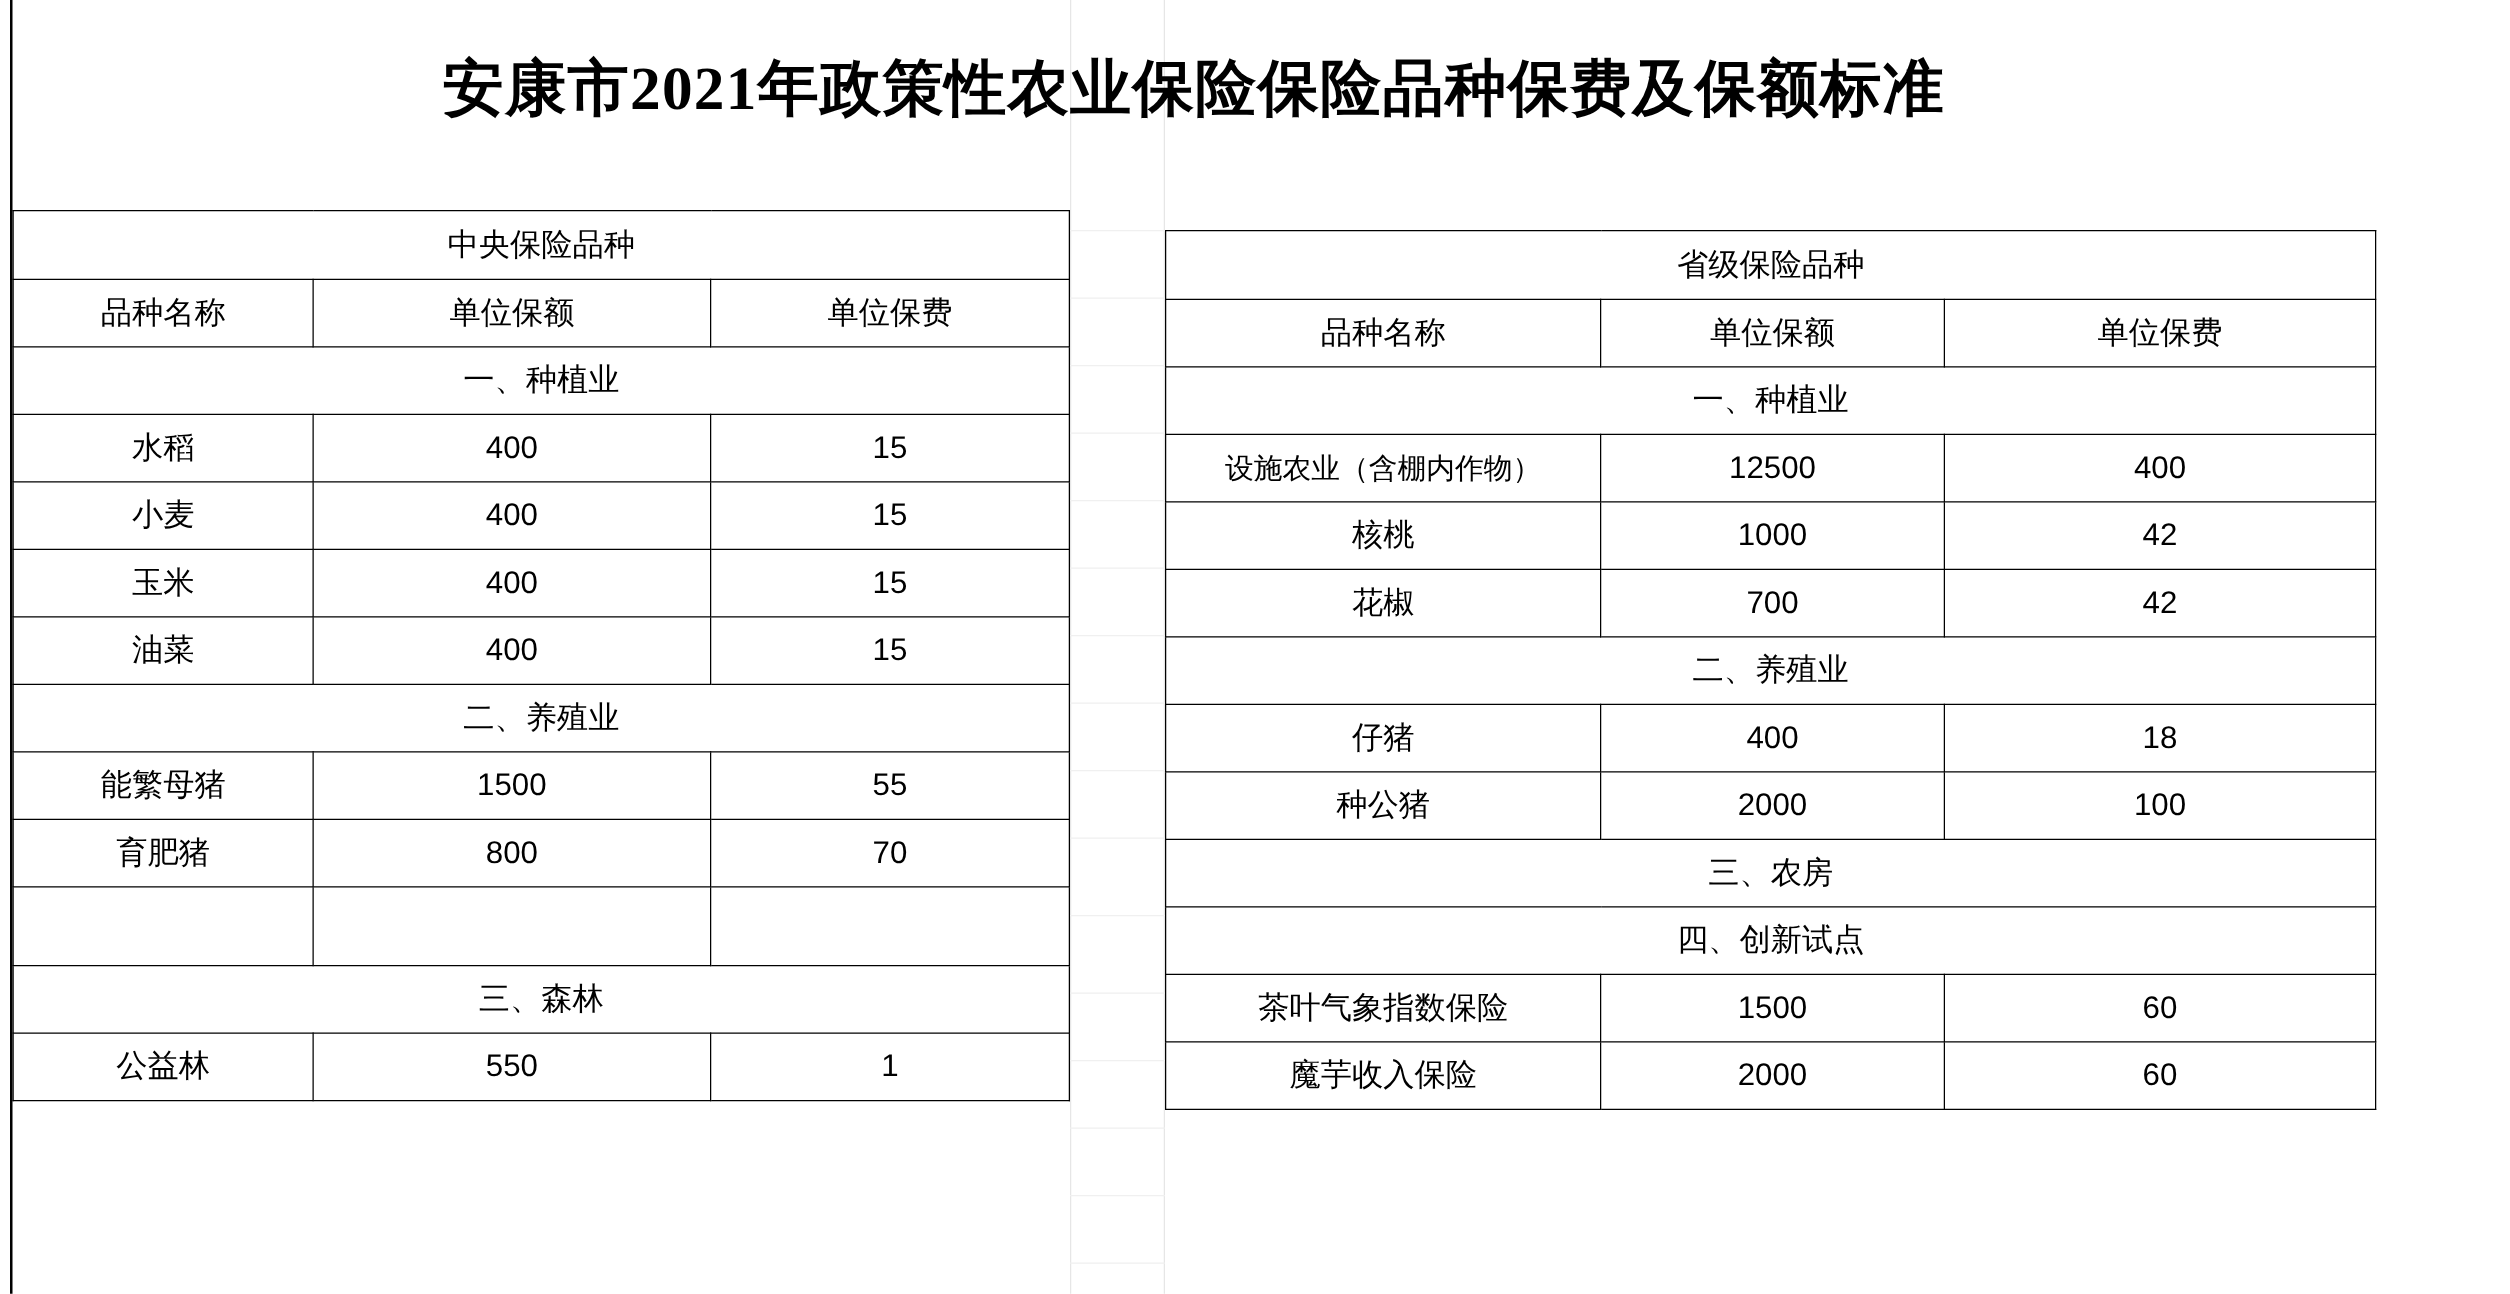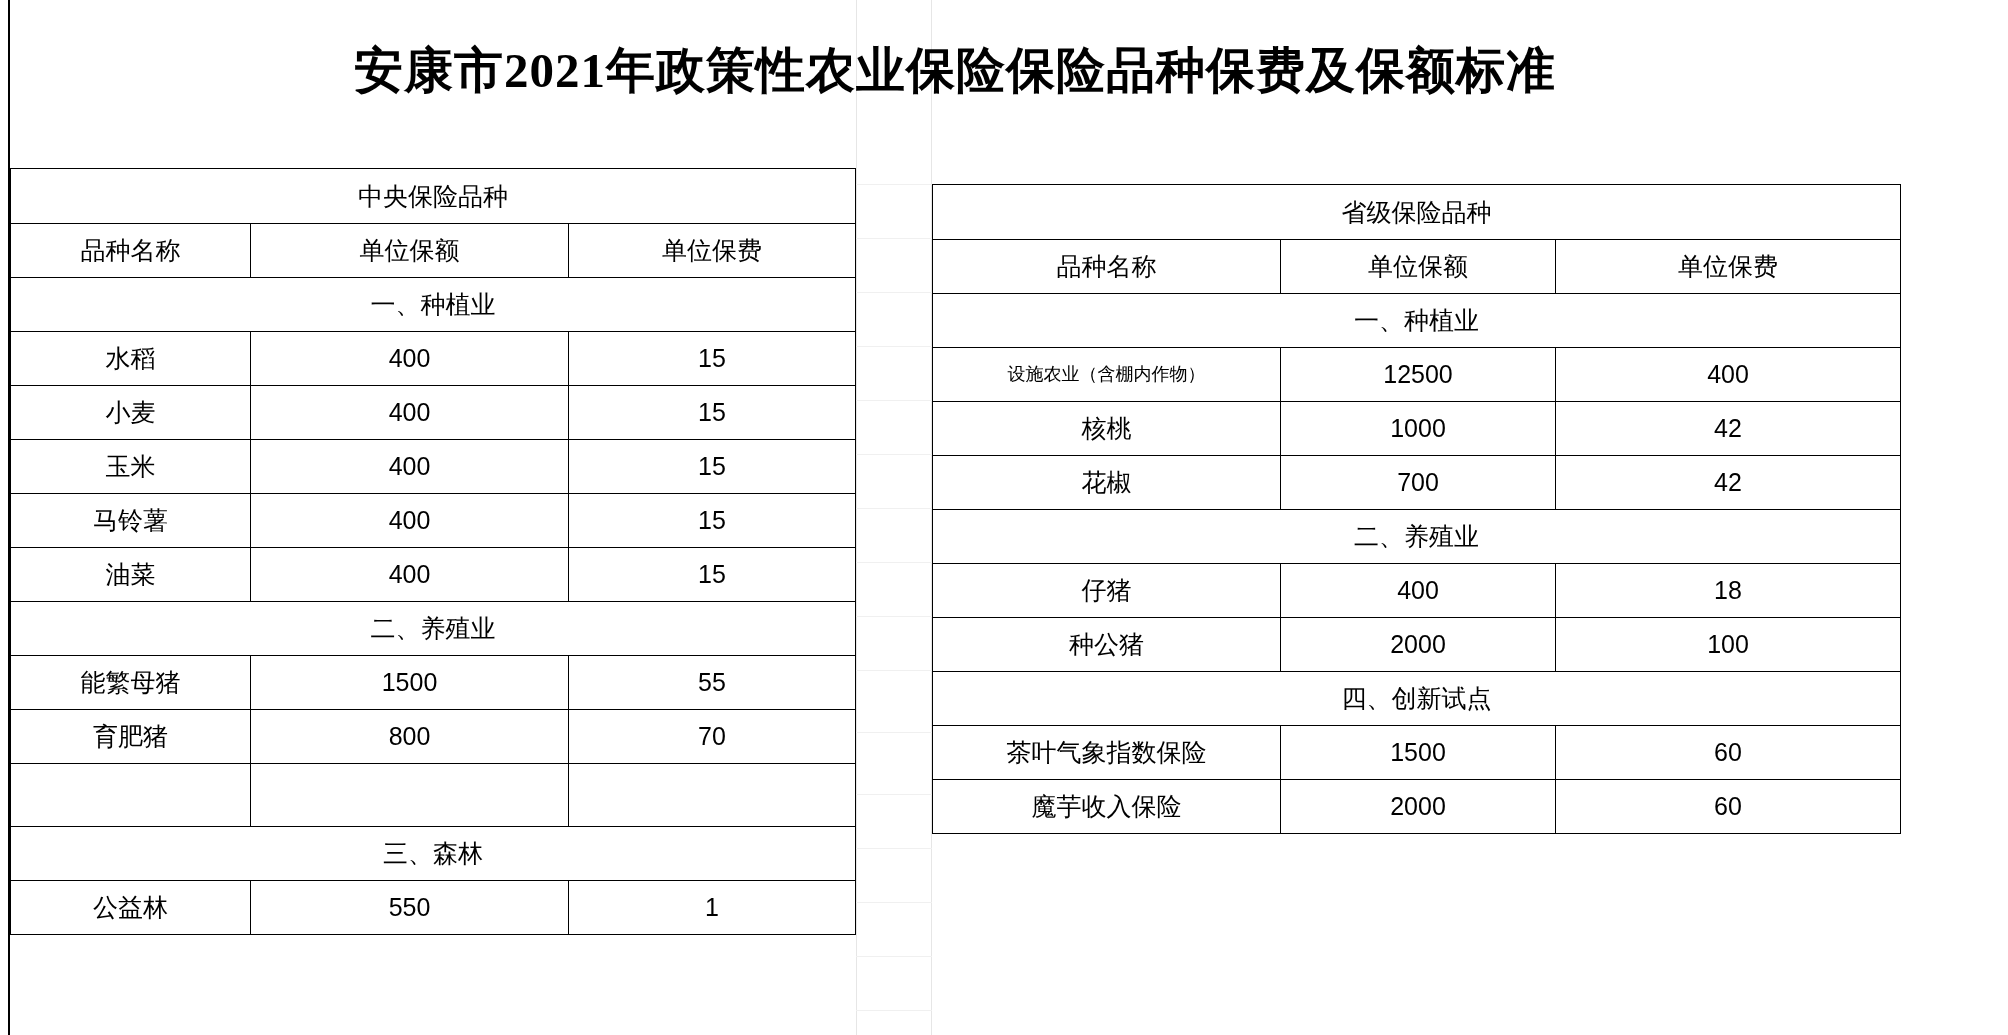--- a/index.html
+++ b/index.html
@@ -101,21 +101,21 @@
     height: 62px;
   }
   .tbl td.note {
     font-size: 18px;
     height: 62px;
     line-height: 1.5;
     white-space: normal;
     padding: 2px 6px;
   }
   .tbl td.tight {
-    font-size: 18px;
+    font-size: 23px;
   }
 
   
   #table-central {
     left: 10px;
     top: 168px;
     width: 845px;
   }
   #table-central col.c0 { width: 240px; }
   #table-central col.c1 { width: 318px; }
@@ -194,25 +194,20 @@
         <td>小麦</td>
         <td>400</td>
         <td>15</td>
       </tr>
       <tr>
         <td>玉米</td>
         <td>400</td>
         <td>15</td>
       </tr>
       <tr>
-        <td>马铃薯</td>
-        <td>400</td>
-        <td>15</td>
-      </tr>
-      <tr>
         <td>油菜</td>
         <td>400</td>
         <td>15</td>
       </tr>
 
       <tr>
         <td class="section" colspan="3">二、养殖业</td>
       </tr>
       <tr>
         <td>能繁母猪</td>
@@ -283,20 +278,23 @@
         <td>仔猪</td>
         <td>400</td>
         <td>18</td>
       </tr>
       <tr>
         <td>种公猪</td>
         <td>2000</td>
         <td>100</td>
       </tr>
 
+      <tr>
+        <td class="section" colspan="3">三、农房</td>
+      </tr>
 
       <tr>
         <td class="section" colspan="3">四、创新试点</td>
       </tr>
       <tr>
         <td>茶叶气象指数保险</td>
         <td>1500</td>
         <td>60</td>
       </tr>
       <tr>

